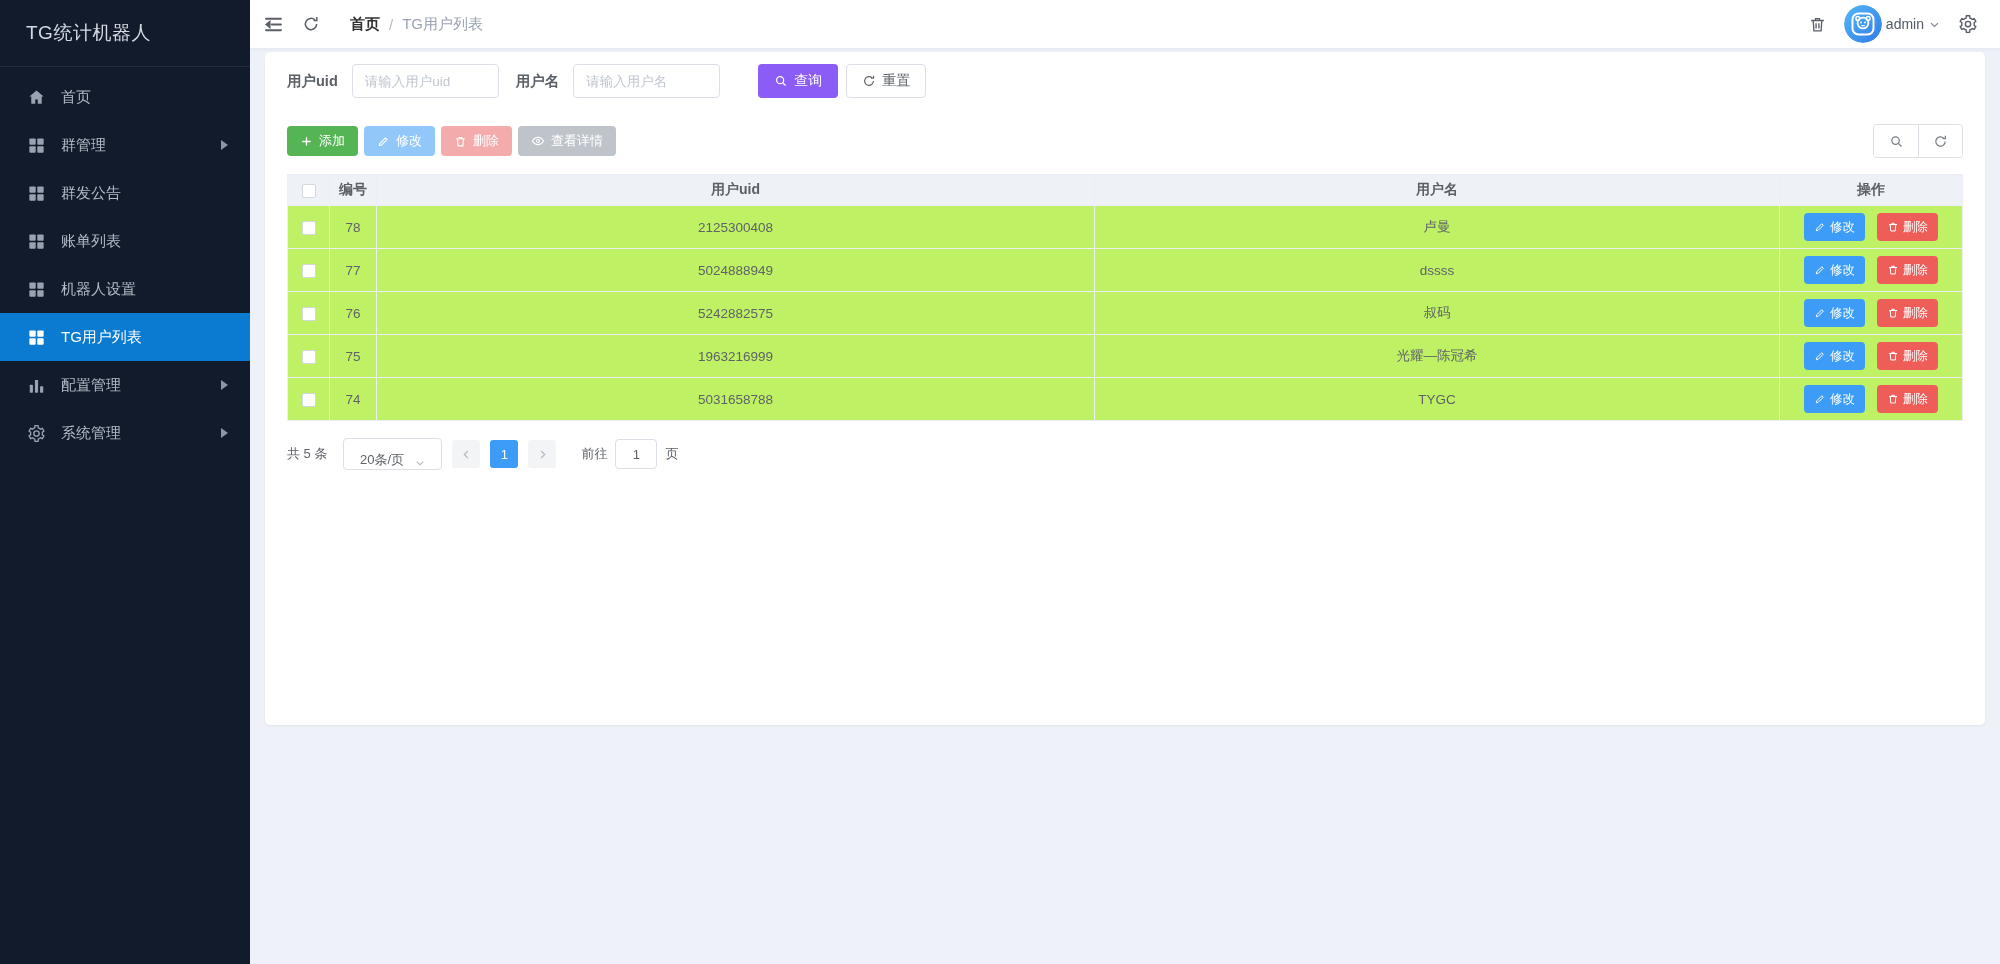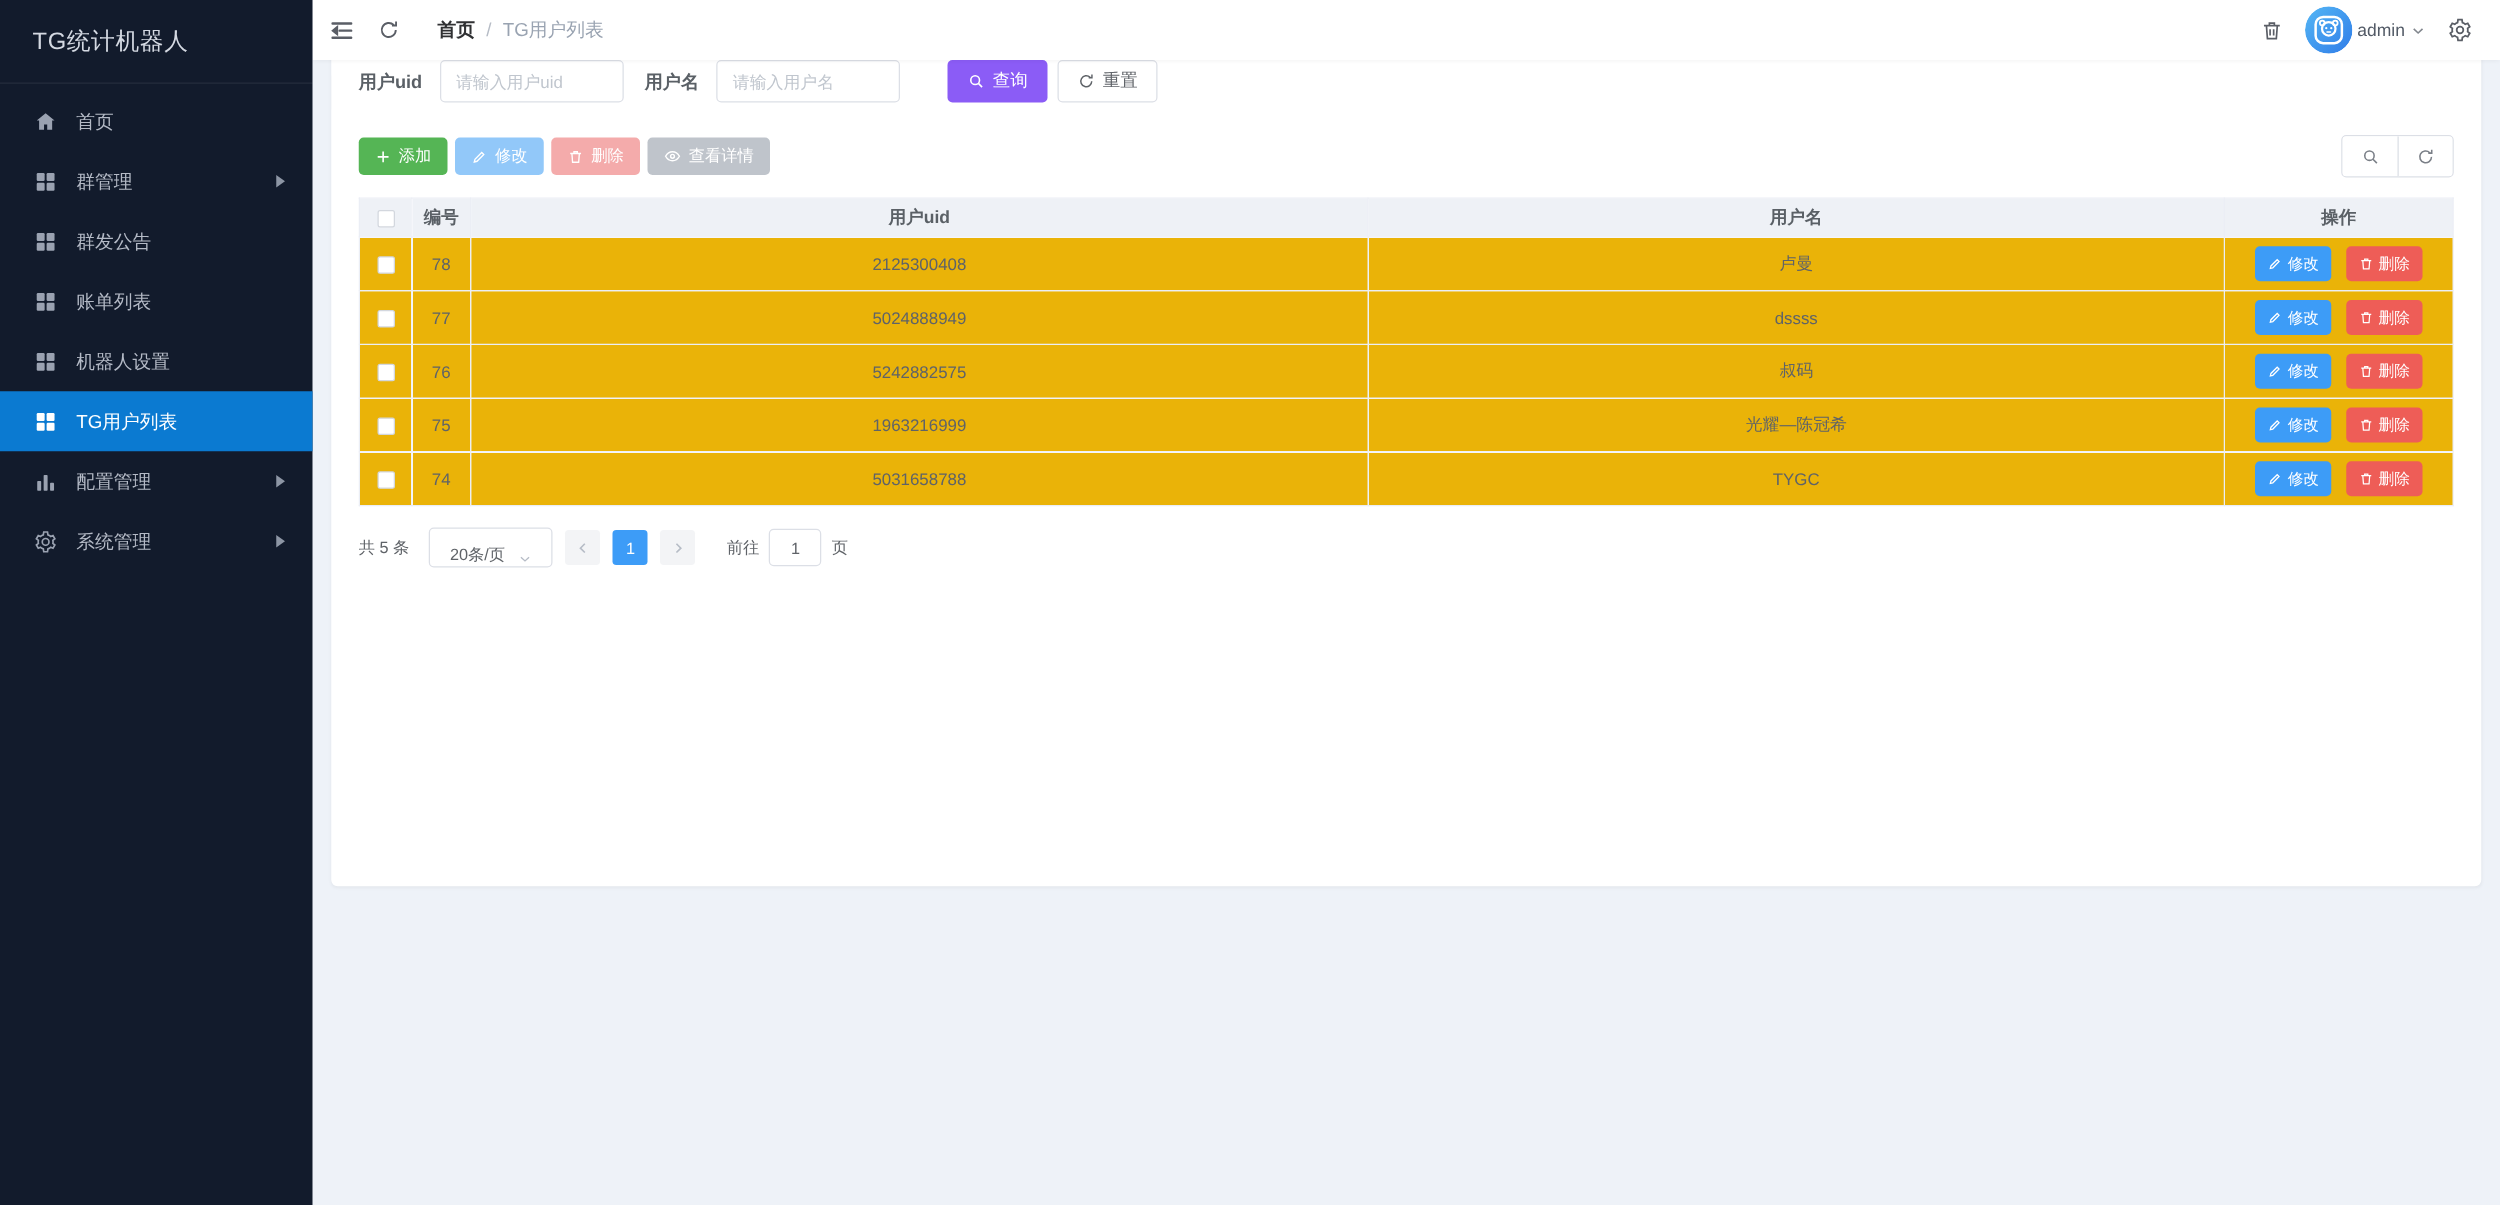--- a/index.html
+++ b/index.html
@@ -32,21 +32,21 @@
   .chev { color:#82878e; }
 
   
   .tabbar { height:52px; display:flex; align-items:center; padding:0 15px; gap:10px; }
   .tab { height:30px; background:#ffffff; border:1px solid #e2e7ee; border-radius:3px; display:inline-flex; align-items:center; gap:8px; padding:0 14px; font-size:13.5px; color:#5c6370; cursor:pointer; }
   .tab-close { font-size:15px; color:#9aa0aa; line-height:1; }
   .tab.active { color:#3f9cf8; border-color:#9ccbfa; }
   .tabs-more { margin-left:auto; display:flex; align-items:center; gap:6px; color:#5c6370; font-size:14px; cursor:pointer; }
 
   
-  .card { position:absolute; left:15px; right:15px; top:36px; height:673px; background:#ffffff; border-radius:5px; box-shadow:0 1px 3px rgba(0,0,0,.05); padding:12px 22px 0 22px; }
+  .card { position:absolute; left:15px; right:15px; top:52px; height:673px; background:#ffffff; border-radius:5px; box-shadow:0 1px 3px rgba(0,0,0,.05); padding:12px 22px 0 22px; }
 
   .search-row { display:flex; align-items:center; height:34px; }
   .f-label { font-size:14.5px; color:#5a6066; font-weight:bold; margin-right:14px; }
   .f-label.second { margin-left:17px; }
   .txt-input { width:147px; height:34px; border:1px solid #dcdfe6; border-radius:4px; padding:0 12px; font-size:13.5px; color:#606266; outline:none; font-family:Liberation Sans, sans-serif; }
   .txt-input::placeholder { color:#c0c6ce; }
   .btn { border:none; border-radius:4px; display:inline-flex; align-items:center; justify-content:center; gap:6px; cursor:pointer; font-family:inherit; white-space:nowrap; }
   .btn-query { height:34px; padding:0 16px; margin-left:38px; background:#8b5cf6; color:#fff; font-size:14px; }
   .btn-reset { height:34px; padding:0 15px; margin-left:8px; background:#fff; border:1px solid #dcdfe6; color:#5f6368; font-size:14px; }
 
@@ -56,21 +56,21 @@
   .btn-edit-dis { background:#92c8f9; margin-left:6px; }
   .btn-del-dis { background:#f4abab; margin-left:6px; }
   .btn-detail-dis { background:#bfc4cb; margin-left:6px; }
   .tool-group { margin-left:auto; display:flex; border:1px solid #dcdfe6; border-radius:4px; overflow:hidden; }
   .tool-group .tool-btn { width:44px; height:32px; background:#fff; display:flex; align-items:center; justify-content:center; color:#7a7f87; cursor:pointer; border:none; }
   .tool-group .tool-btn + .tool-btn { border-left:1px solid #dcdfe6; }
 
   table.grid { margin-top:17px; width:100%; border-collapse:collapse; table-layout:fixed; }
   table.grid th, table.grid td { border:1px solid #ebeef5; text-align:center; font-size:13.5px; color:#5f6368; overflow:hidden; }
   table.grid th { background:#eef1f6; height:31px; font-size:14px; color:#5a6066; font-weight:bold; }
-  table.grid td { height:43px; background:#eab308; }
+  table.grid td { height:43px; background:#bef264; }
   .cb { display:inline-block; width:14px; height:14px; border:1px solid #d3d7de; border-radius:2px; background:#fff; cursor:pointer; vertical-align:middle; }
   .btn-row { height:28px; padding:0 10px; font-size:12.5px; color:#fff; gap:4px; }
   .btn-row-edit { background:#3d9cf7; }
   .btn-row-del { background:#ee5d57; margin-left:8px; }
 
   .pagination { margin-top:17px; display:flex; align-items:center; font-size:13px; color:#5f6368; }
   .pg-total { margin-right:16px; }
   .pg-size { width:99px; height:32px; border:1px solid #dcdfe6; border-radius:4px; display:flex; align-items:flex-end; justify-content:center; gap:10px; color:#5f6368; cursor:pointer; background:#fff; }
   .pg-btn { width:28px; height:28px; border-radius:3px; background:#f3f4f6; color:#b6bcc6; display:flex; align-items:center; justify-content:center; margin-left:10px; cursor:pointer; border:none; }
   .pg-num { width:28px; height:28px; border-radius:3px; background:#3d9cf7; color:#fff; display:flex; align-items:center; justify-content:center; margin-left:10px; font-size:13px; cursor:pointer; }

